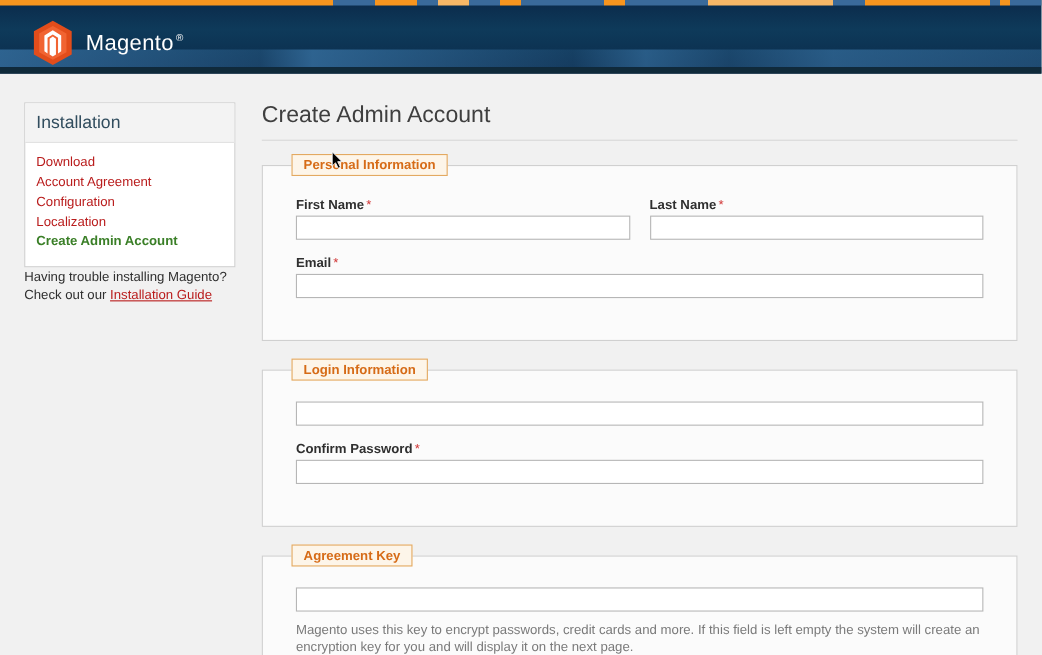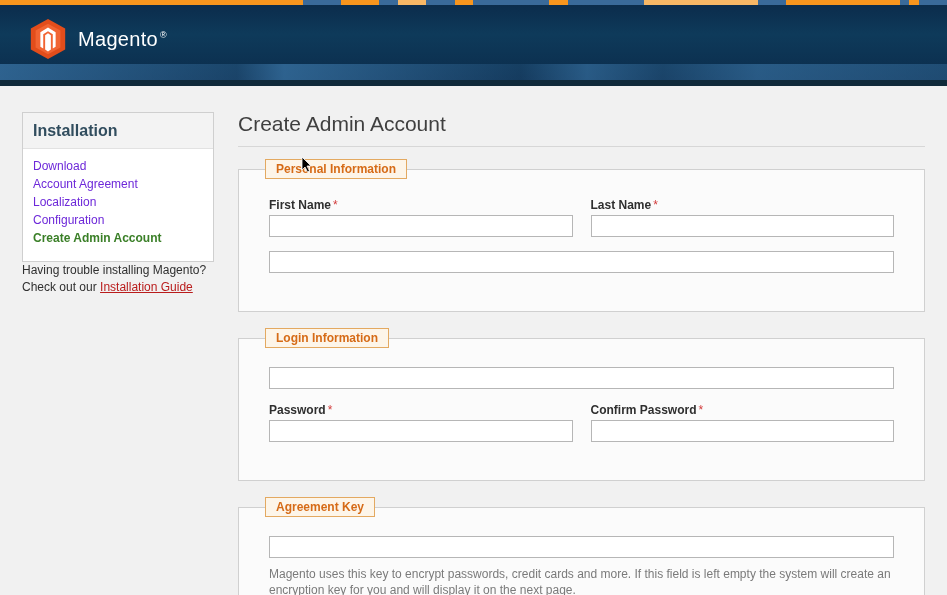--- a/index.html
+++ b/index.html
@@ -4,21 +4,21 @@
   <style>
     * { box-sizing: border-box; margin: 0; padding: 0; }
     body {
       font-family: Arial, Helvetica, sans-serif;
       font-size: 12px;
       background: #f1f1f1;
       color: #2f2f2f;
     }
     .header {
       background: linear-gradient(to bottom, #0b2a4a 0%, #0e3a5a 40%, #0b2a4a 100%);
-      height: 86px;
+      height: 67px;
       position: relative;
       overflow: hidden;
     }
     .header-stripe {
       position: absolute;
       top: 0;
       left: 0;
       right: 0;
       height: 5px;
       background: linear-gradient(to right,
@@ -80,29 +80,29 @@
     .sidebar-box {
       border: 1px solid #cfcfcf;
       background: #fff;
     }
     .sidebar-title {
       background: #f3f3f3;
       font-size: 16px;
       color: #314d5e;
       padding: 9px 10px 8px 10px;
       border-bottom: 1px solid #e2e2e2;
-      font-weight: bold;
+      font-weight: normal;
     }
     .sidebar-list {
       list-style: none;
       padding: 8px 10px 14px 10px;
     }
     .sidebar-list li {
       line-height: 18px;
-      color: #6d28d9;
+      color: #b91c1c;
       cursor: default;
     }
     .sidebar-list li.active {
       color: #3a7f27;
       font-weight: bold;
     }
     .sidebar-help {
       line-height: 17px;
       color: #2f2f2f;
     }
@@ -197,22 +197,22 @@
 </div>
 
 <div class="page">
 
   <div class="sidebar">
     <div class="sidebar-box">
       <div class="sidebar-title">Installation</div>
       <ul class="sidebar-list">
         <li>Download</li>
         <li>Account Agreement</li>
+        <li>Configuration</li>
         <li>Localization</li>
-        <li>Configuration</li>
         <li class="active">Create Admin Account</li>
       </ul>
     </div>
     <div class="sidebar-help">
       <div>Having trouble installing Magento?</div>
       <div>
         <span>Check out our </span><a href="#">Installation Guide</a>
       </div>
     </div>
   </div>
@@ -234,41 +234,38 @@
         </div>
         <div class="field">
           <label class="label">
             <span>Last Name</span><span class="req">*</span>
           </label>
           <input type="text" class="input" style="">
         </div>
       </div>
       <div class="row">
         <div class="field full">
+          <label class="label">
+            <span>Email</span><span class="req">*</span>
+          </label>
           <input type="text" class="input" style="">
         </div>
       </div>
     </div>
 
     <div class="fieldset">
       <div class="legend">Login Information</div>
       <div class="row">
         <div class="field full">
           <input type="text" class="input" style="">
         </div>
       </div>
       <div class="row">
         <div class="field">
           <label class="label">
-            <span>Password</span><span class="req">*</span>
-          </label>
-          <input type="password" class="input" style="">
-        </div>
-        <div class="field">
-          <label class="label">
             <span>Confirm Password</span><span class="req">*</span>
           </label>
           <input type="password" class="input" style="">
         </div>
       </div>
     </div>
 
     <div class="fieldset" style="margin-bottom:0;">
       <div class="legend">Agreement Key</div>
       <div class="row">

